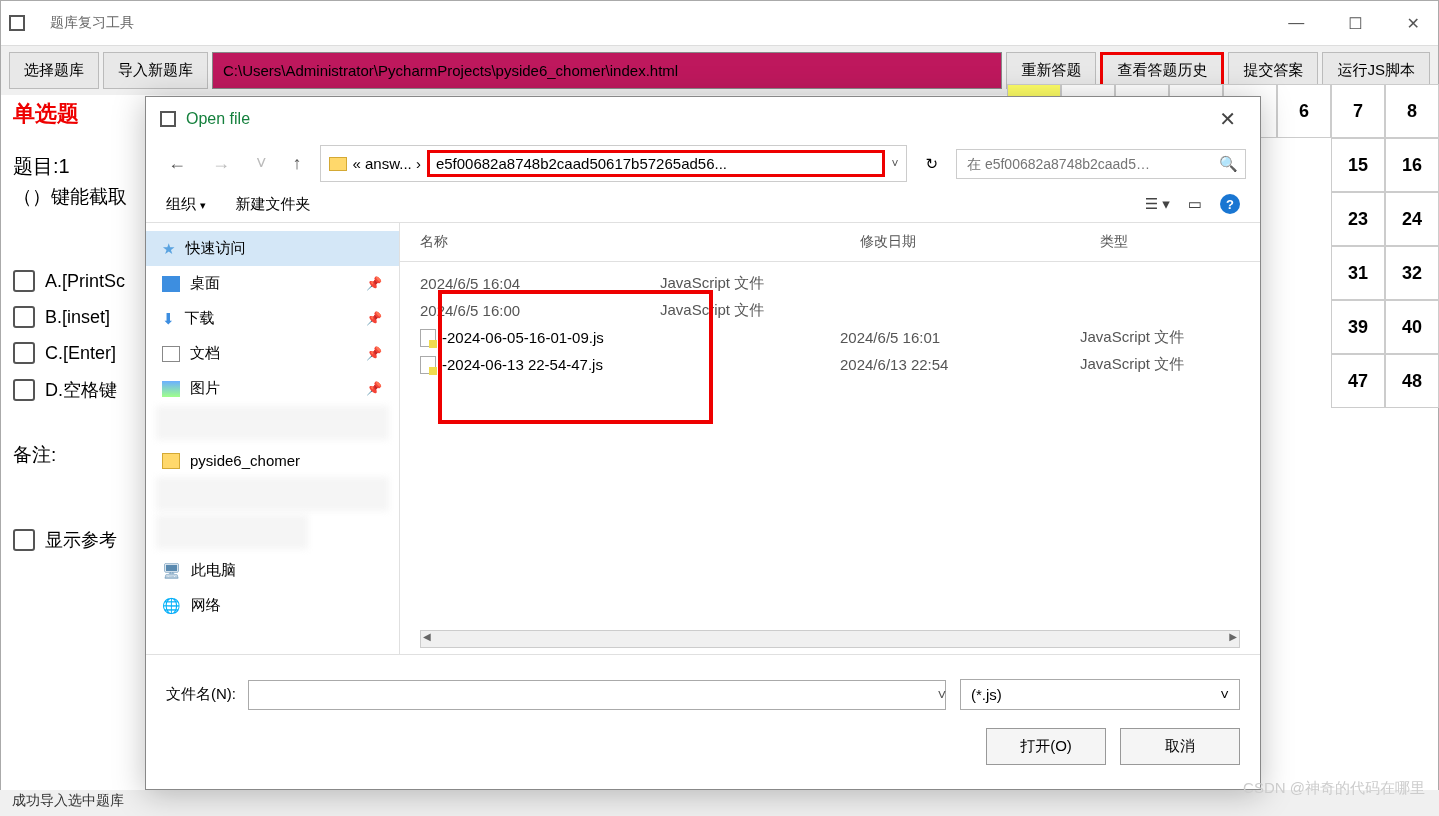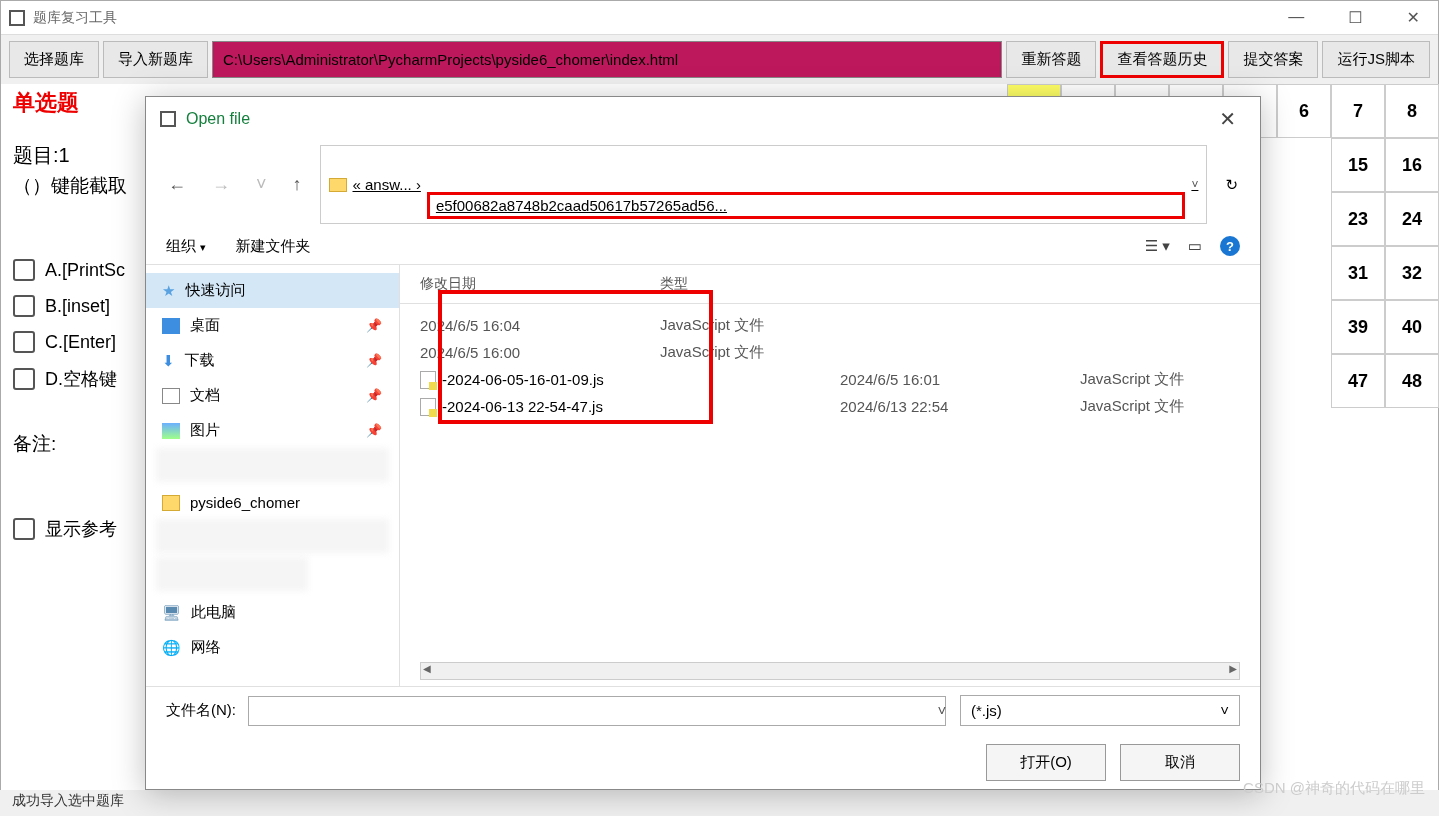--- a/index.html
+++ b/index.html
@@ -1,20 +1,20 @@
 <!DOCTYPE html>
 <html><head>
 <meta charset="utf-8">
 <style>
 * { box-sizing: border-box; margin: 0; padding: 0; font-family: "Microsoft YaHei", "Segoe UI", sans-serif; }
 body { width: 1439px; height: 816px; background: #fff; overflow: hidden; position: relative; font-size: 15px; }
 
 
 .main-window { width: 100%; height: 100%; border: 1px solid #aaa; background: #f0f0f0; }
-.titlebar { height: 34px; background: #fff; display: flex; align-items: center; padding: 0 8px; border-bottom: 1px solid #ddd; }
+.titlebar { height: 45px; background: #fff; display: flex; align-items: center; padding: 0 8px; border-bottom: 1px solid #ddd; gap: 17px; }
 .titlebar .app-icon { width: 16px; height: 16px; border: 2px solid #555; margin-right: 8px; }
 .titlebar .title { color: #666; font-size: 14px; }
 .titlebar .win-controls { margin-left: auto; display: flex; gap: 24px; color: #555; font-size: 16px; }
 .win-btn { cursor: pointer; padding: 0 10px; }
 
 .toolbar { display: flex; padding: 6px 8px; gap: 4px; background: #f0f0f0; }
 .tb-btn { background: #e8e8e8; border: 1px solid #bbb; padding: 6px 14px; font-size: 15px; cursor: pointer; }
 .tb-input { flex: 1; border: 1px solid #888; background: #be185d; padding: 6px 10px; font-size: 15px; }
 .red-highlight { border: 3px solid #e00; text-align: center; }
 
@@ -39,23 +39,23 @@
 .dialog { position: absolute; left: 145px; top: 96px; width: 1116px; height: 694px; background: #fff; border: 1px solid #888; box-shadow: 0 4px 30px rgba(0,0,0,.25); display: flex; flex-direction: column; }
 .dlg-title { padding: 10px 14px; display: flex; align-items: center; }
 .dlg-title .app-icon { width: 16px; height: 16px; border: 2px solid #555; margin-right: 10px; }
 .dlg-title .t { color: #15803d; font-size: 16px; }
 .dlg-title .close { margin-left: auto; font-size: 20px; color: #444; cursor: pointer; padding: 0 10px; }
 
 .dlg-nav { display: flex; align-items: center; padding: 4px 14px; gap: 10px; }
 .nav-arrow { color: #555; font-size: 18px; cursor: pointer; padding: 4px 8px; }
 .nav-arrow.dim { color: #bbb; }
 .folder-icon { width: 18px; height: 14px; background: #ffd86b; border: 1px solid #d4a934; }
-.crumb-area { flex: 1; display: flex; align-items: center; gap: 6px; border: 1px solid #ccc; padding: 4px 8px; text-decoration: underline; }
+.crumb-area { flex: 1; display: flex; align-items: center; gap: 6px; border: 1px solid #ccc; padding: 4px 8px; }
 .crumb-text { font-size: 15px; }
-.crumb-hash { flex: 1; border: 3px solid #e00; padding: 2px 6px; font-size: 15px; margin-top: 42px; }
+.crumb-hash { flex: 1; border: 3px solid #e00; padding: 2px 6px; font-size: 15px; }
 .crumb-drop { color: #555; font-size: 12px; }
 .refresh { padding: 4px 8px; cursor: pointer; }
 .search-box { width: 290px; border: 1px solid #ccc; padding: 6px 30px 6px 10px; font-size: 14px; color: #888; position: relative; }
 .search-icon { position: absolute; right: 8px; color: #555; }
 
 .dlg-toolbar { display: flex; align-items: center; padding: 8px 20px; border-bottom: 1px solid #e0e0e0; }
 .dlg-toolbar .org { font-size: 15px; margin-right: 30px; }
 .dlg-toolbar .drop { font-size: 11px; margin-left: 4px; }
 .dlg-toolbar .right { margin-left: auto; display: flex; gap: 18px; align-items: center; }
 .view-icon { cursor: pointer; color: #444; }
@@ -87,21 +87,21 @@
 .file-row .date-cell { width: 240px; color: #555; font-size: 15px; }
 .file-row .type-cell { color: #555; font-size: 15px; }
 .js-icon { width: 16px; height: 18px; background: #fff; border: 1px solid #aaa; position: relative; }
 .js-icon::after { content: ""; position: absolute; right: -2px; bottom: -2px; width: 8px; height: 8px; background: #f0db4f; }
 
 .file-rows-outer { padding: 8px 20px; }
 .scroll-hint { height: 18px; background: #f0f0f0; margin: 6px 20px; border: 1px solid #ccc; position: relative; }
 .scroll-hint::before { content: "◀"; position: absolute; left: 2px; font-size: 10px; color: #666; }
 .scroll-hint::after { content: "▶"; position: absolute; right: 2px; font-size: 10px; color: #666; }
 
-.dlg-bottom { padding: 8px 20px; border-top: 1px solid #e0e0e0; }
+.dlg-bottom { padding: 24px 20px; border-top: 1px solid #e0e0e0; }
 .filename-row { display: flex; align-items: center; gap: 12px; }
 .fn-label { font-size: 15px; }
 .fn-input { flex: 1; border: 1px solid #aaa; padding: 6px; height: 30px; background: #fff; }
 .fn-drop { width: 12px; text-align: center; color: #555; margin-left: -22px; }
 .filter { width: 280px; border: 1px solid #aaa; padding: 6px 10px; font-size: 15px; background: #fff; display: flex; }
 .filter .d { margin-left: auto; }
 .btn-row { display: flex; justify-content: flex-end; gap: 14px; margin-top: 18px; }
 .dlg-btn { width: 120px; padding: 8px 0; border: 1px solid #999; background: #f5f5f5; font-size: 15px; cursor: pointer; text-align: center; }
 
 .watermark { position: absolute; right: 14px; bottom: 18px; color: #ccc; font-size: 15px; }
@@ -227,20 +227,24 @@
     <span class="nav-arrow dim">→</span>
     <span class="nav-arrow dim">˅</span>
     <span class="nav-arrow">↑</span>
     <div class="crumb-area">
       <div class="folder-icon"></div>
       <span class="crumb-text">«  answ...  ›</span>
       <span class="crumb-hash">e5f00682a8748b2caad50617b57265ad56...</span>
       <span class="crumb-drop">˅</span>
     </div>
     <span class="refresh">↻</span>
+    <div style="position:relative">
+      <input class="search-box" placeholder="在 e5f00682a8748b2caad5…" style="">
+      <span class="search-icon" style="top:6px">🔍</span>
+    </div>
   </div>
 
   <div class="dlg-toolbar">
     <span class="org"><span>组织</span><span class="drop">▾</span></span>
     <span class="org">新建文件夹</span>
     <div class="right">
       <span class="view-icon">☰ ▾</span>
       <span class="view-icon">▭</span>
       <span class="help-icon">?</span>
     </div>
@@ -284,20 +288,21 @@
           <span>此电脑</span>
         </div>
       <div class="nav-item">
           <span class="net">🌐</span>
           <span>网络</span>
         </div>
     </div>
 
     <div class="file-pane">
       <div class="col-headers">
+        <div class="col-name">名称</div>
         <div class="col-date">修改日期</div>
         <div class="col-type">类型</div>
       </div>
       <div class="file-rows-outer" id="filerows">
           <div class="file-row">
             <div class="date-cell">2024/6/5 16:04</div>
             <div class="type-cell">JavaScript 文件</div>
           </div>
           <div class="file-row">
             <div class="date-cell">2024/6/5 16:00</div>

